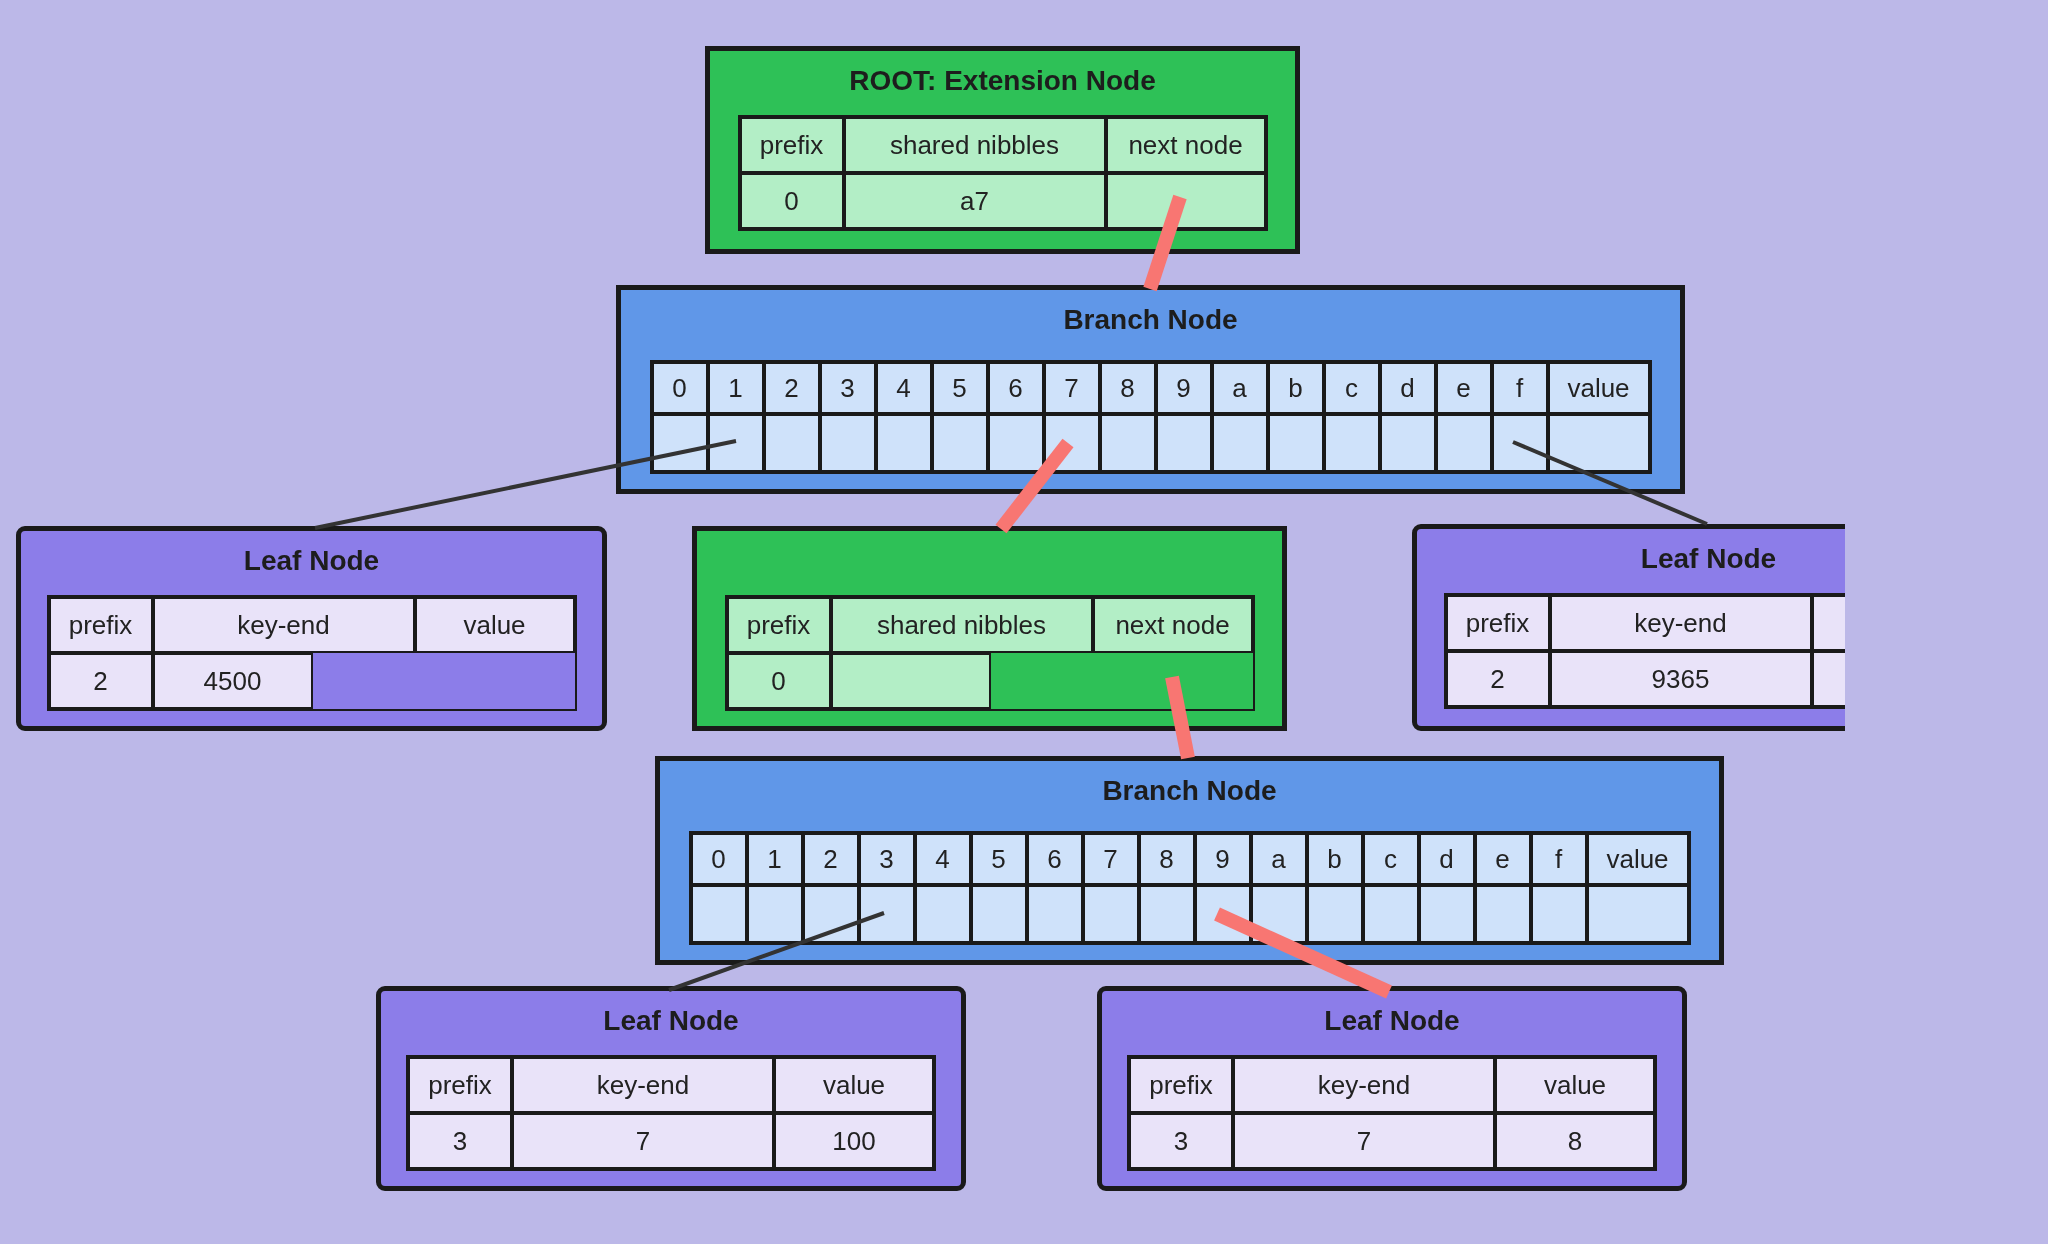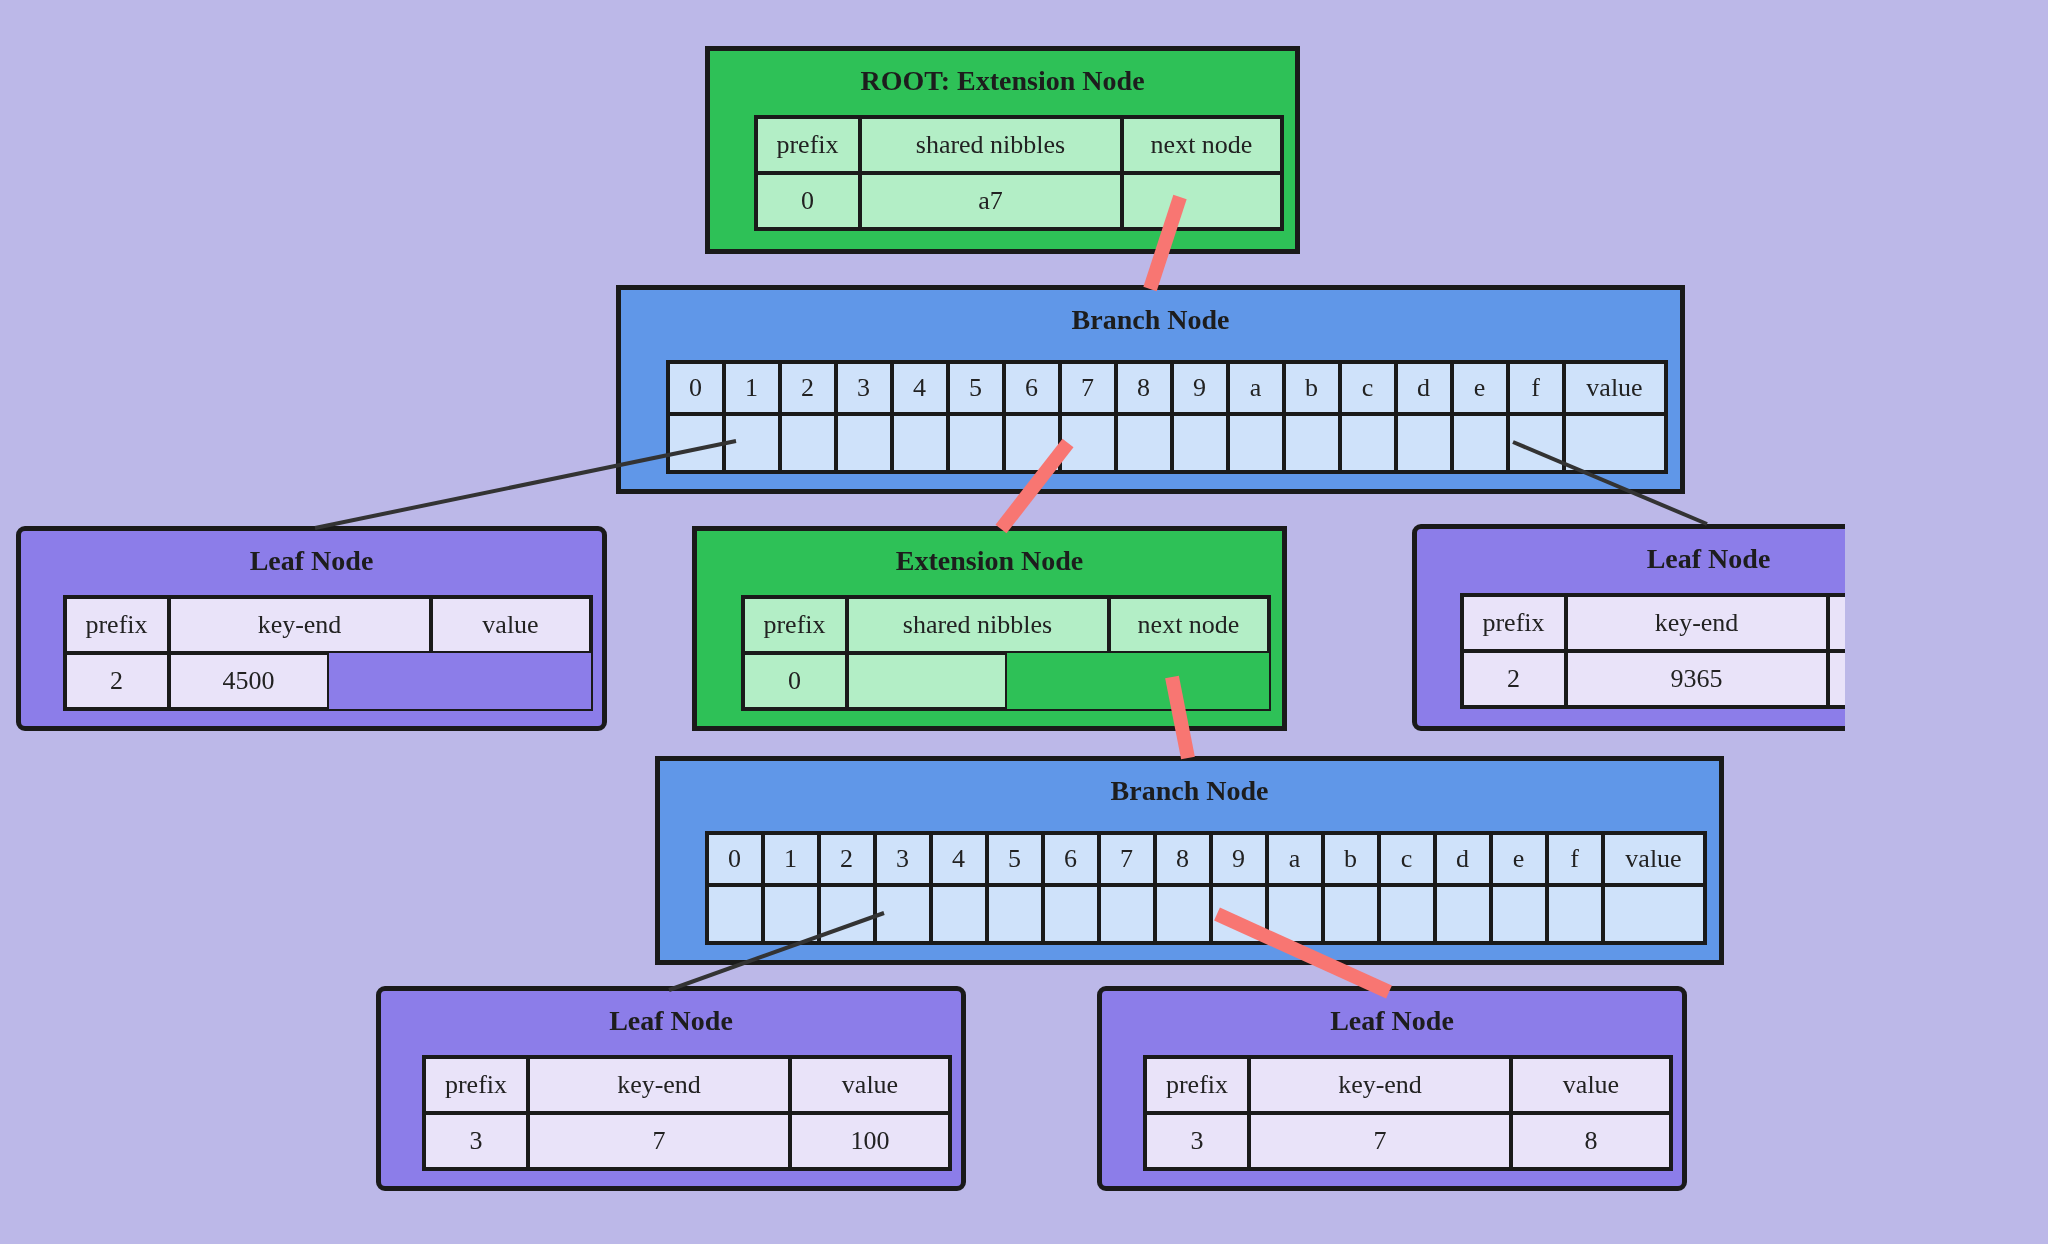--- a/index.html
+++ b/index.html
@@ -4,27 +4,27 @@
 <style>
   :root{
     --background:#bcb8e8; --border:#1a1a1a; --text:#1d1d1d;
     --extension-fill:#2ec157; --extension-cell:#b3eec6;
     --branch-fill:#6097e8; --branch-cell:#cfe2fa;
     --leaf-fill:#8c7de9; --leaf-cell:#e9e3f9;
     --edge-red:#f87672; --edge-dark:#333333;
   }
   html,body{margin:0;padding:0;}
   body{font-family:"Liberation Sans","DejaVu Sans",sans-serif;background:var(--background);}
-  #canvas{position:relative;width:1845px;height:1244px;background:var(--background);overflow:hidden;font-family:Liberation Serif, serif;}
+  #canvas{position:relative;width:1845px;height:1244px;background:var(--background);overflow:hidden;}
   .node{position:absolute;border:5px solid var(--border);box-sizing:border-box;}
   .node.ext{background:var(--extension-fill);}
   .node.branch{background:var(--branch-fill);}
   .node.leaf{background:var(--leaf-fill);border-radius:9px;}
   .node-title{margin-top:14px;text-align:center;font-weight:bold;font-size:28px;color:var(--text);}
-  .ntable{position:absolute;left:50%;transform:translateX(-50%);border:2px solid var(--border);box-sizing:border-box;margin-left:16px;}
+  .ntable{position:absolute;left:50%;transform:translateX(-50%);border:2px solid var(--border);box-sizing:border-box;}
   .t3{top:64px;}
   .tbranch{top:70px;}
   .nrow{display:flex;}
   .ncell{display:flex;align-items:center;justify-content:center;
          border:2px solid var(--border);box-sizing:border-box;
          font-size:26px;color:#222;white-space:nowrap;overflow:hidden;}
   .ext .ncell{background:var(--extension-cell);}
   .branch .ncell{background:var(--branch-cell);}
   .leaf .ncell{background:var(--leaf-cell);}
   .t3 .nrow .ncell{height:56px;}
@@ -118,21 +118,20 @@
         <div class="ncell c2">value</div>
       </div>
       <div class="nrow">
         <div class="ncell c0">2</div>
         <div class="ncell c2">4500</div>
       </div>
     </div>
   </div>
 
   <div class="node ext ext-pos">
-    <div class="node-title">Extension Node</div>
     <div class="ntable t3">
       <div class="nrow">
         <div class="ncell c0">prefix</div>
         <div class="ncell c1">shared nibbles</div>
         <div class="ncell c2">next node</div>
       </div>
       <div class="nrow">
         <div class="ncell c0">0</div>
         <div class="ncell c2"></div>
       </div>

